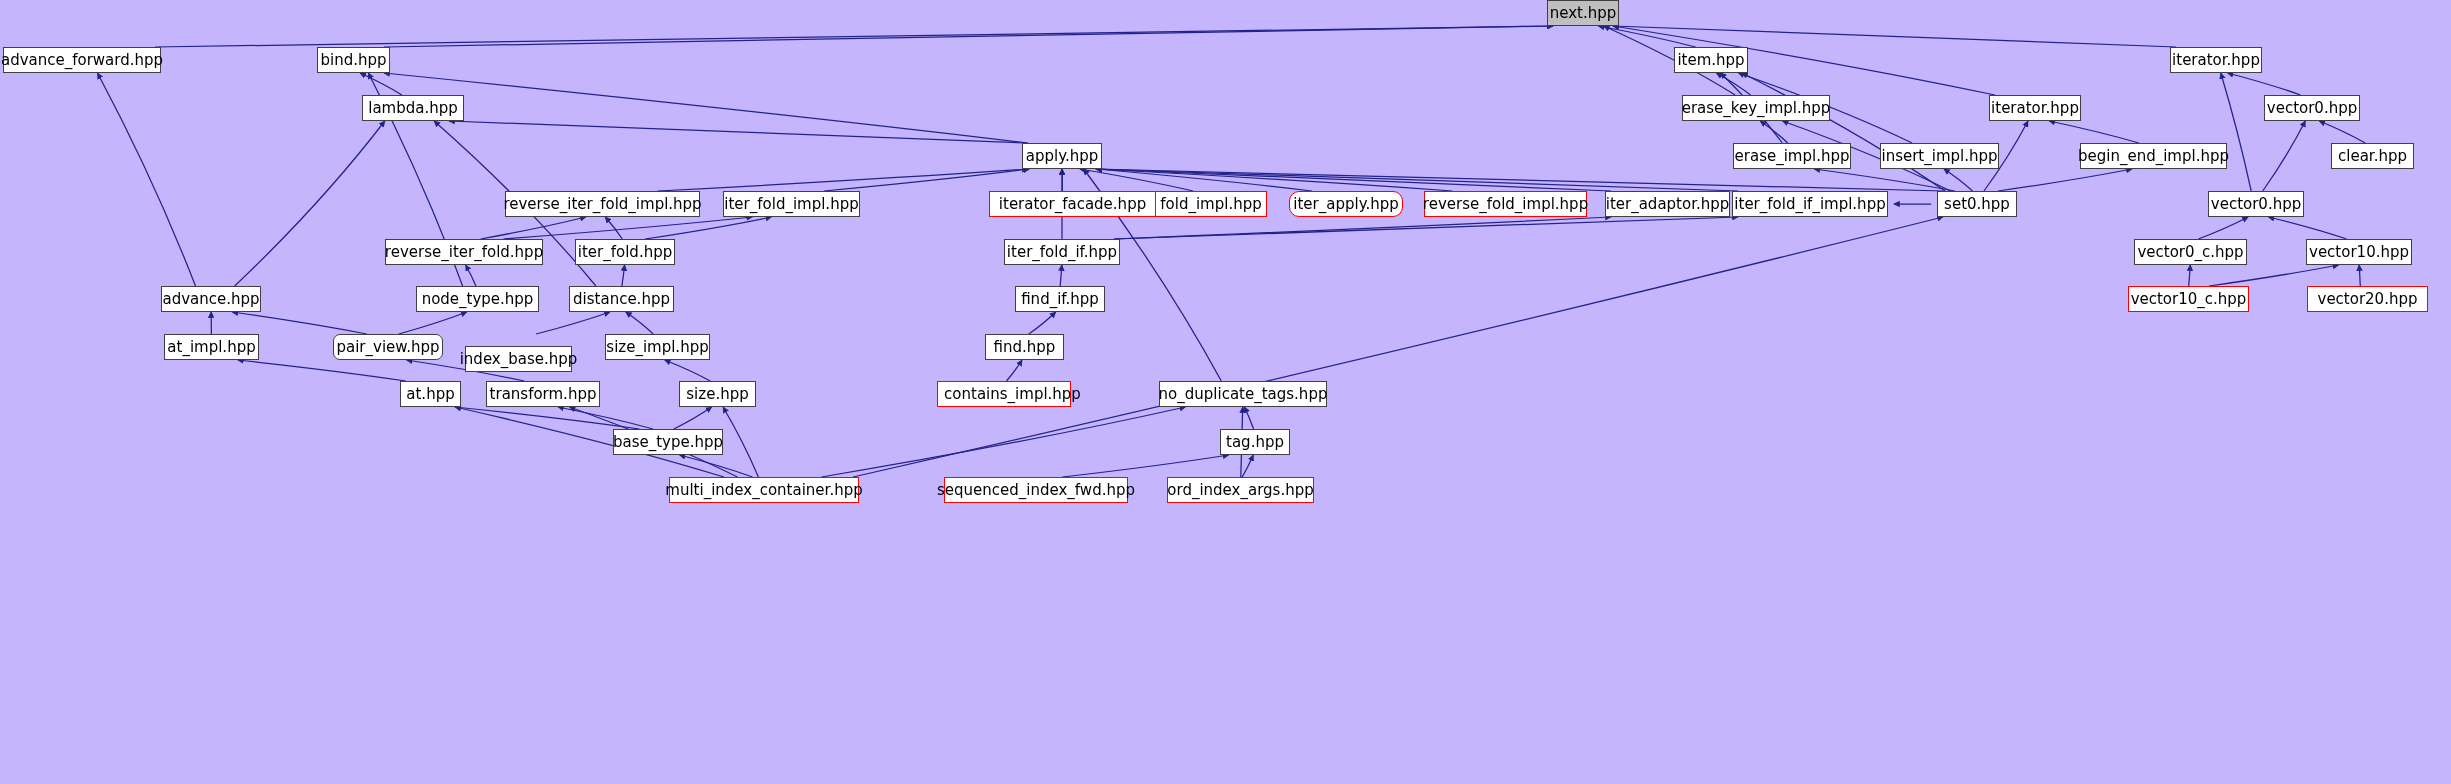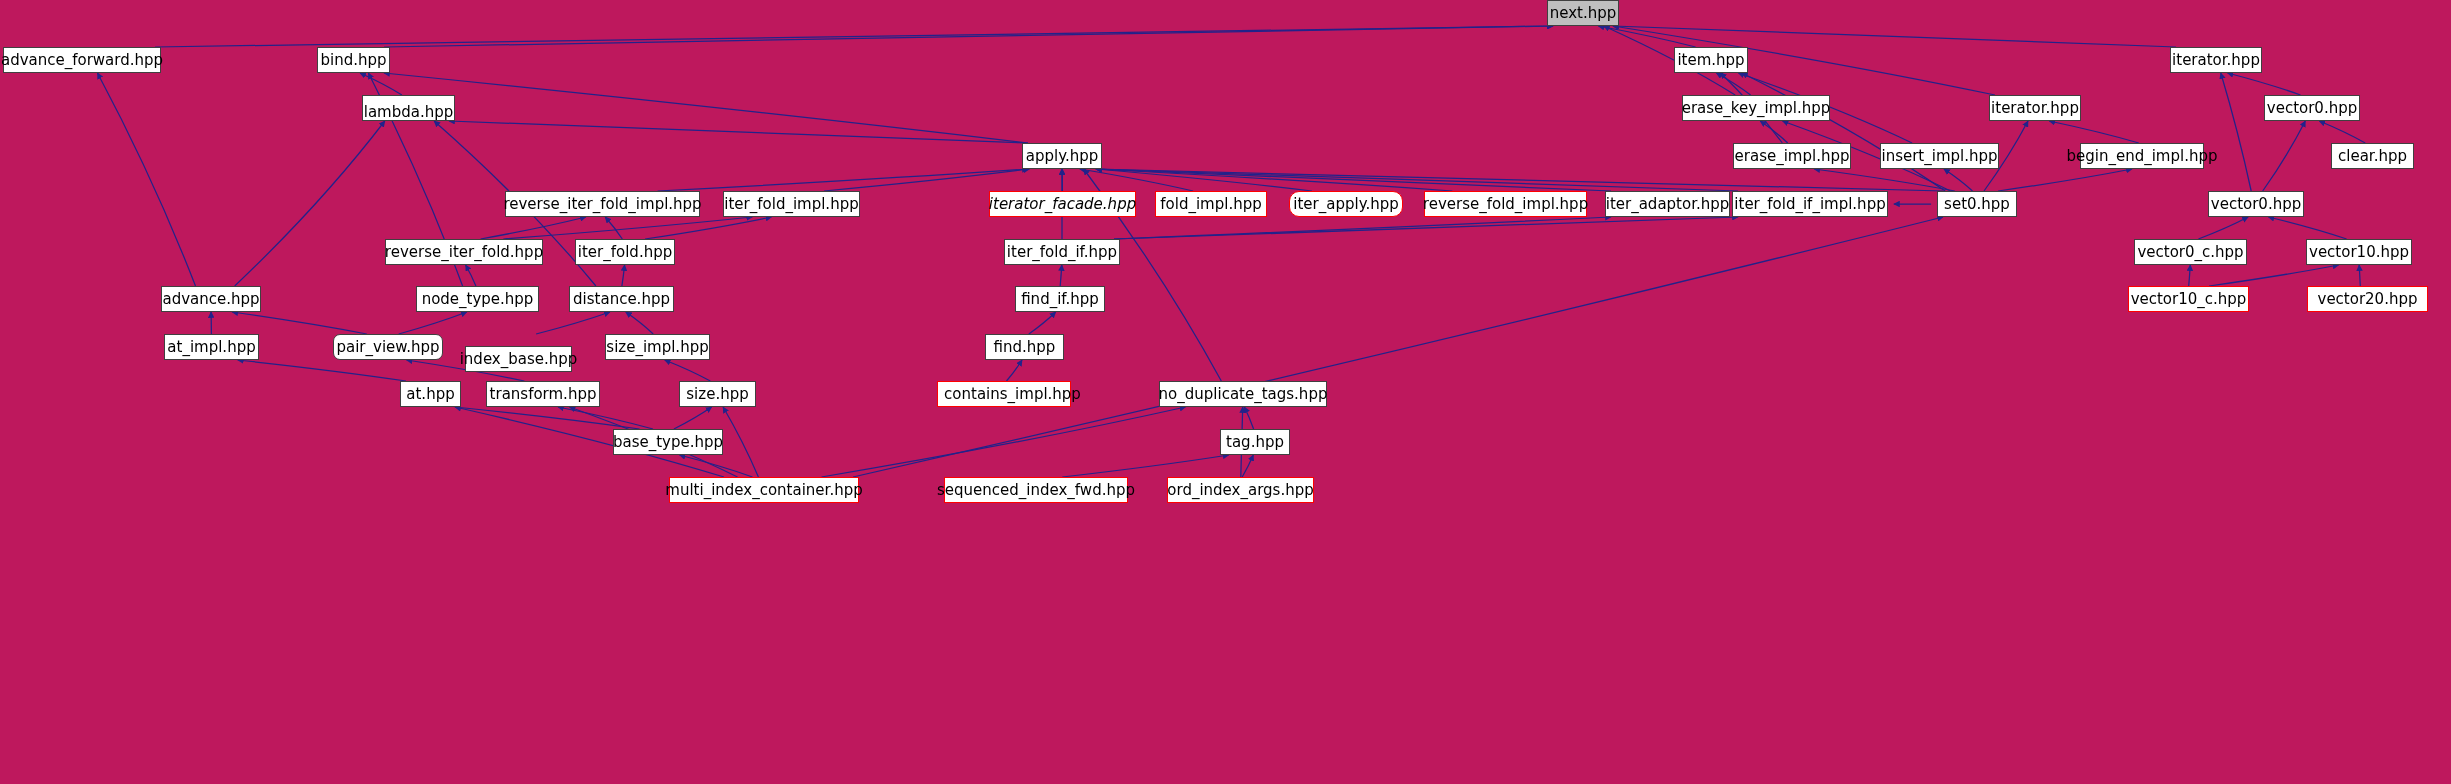--- a/index.html
+++ b/index.html
@@ -1,20 +1,20 @@
 <!DOCTYPE html>
 <html><head>
 <meta charset="utf-8">
 <style>
   html,body{margin:0;padding:0;background:#ffffff;}
   #canvas{
     position:relative;
     width:2451px;
     height:784px;
-    background:#be185d;
+    background:#c4b5fd;
     font-family:"DejaVu Sans","Liberation Sans",sans-serif;
     overflow:hidden;
   }
   #edges{position:absolute;left:0;top:0;width:2451px;height:784px;}
   .node{
     position:absolute;
     box-sizing:border-box;
     display:flex;
     align-items:center;
     justify-content:center;
@@ -130,54 +130,54 @@
       </div>
       <div class="node" style="left: 317px; top: 47px; width: 73px;">
         <span>bind.hpp</span>
       </div>
       <div class="node" style="left: 1674px; top: 47px; width: 74px;">
         <span>item.hpp</span>
       </div>
       <div class="node" style="left: 2170px; top: 47px; width: 92px;">
         <span>iterator.hpp</span>
       </div>
-      <div class="node" style="left: 362px; top: 95px; width: 93px; align-items: flex-end;">
+      <div class="node" style="left: 362px; top: 95px; width: 102px;">
         <span>lambda.hpp</span>
       </div>
       <div class="node" style="left: 1682px; top: 95px; width: 148px;">
         <span>erase_key_impl.hpp</span>
       </div>
       <div class="node" style="left: 1989px; top: 95px; width: 92px;">
         <span>iterator.hpp</span>
       </div>
       <div class="node" style="left: 2264px; top: 95px; width: 96px;">
         <span>vector0.hpp</span>
       </div>
       <div class="node" style="left: 1022px; top: 143px; width: 80px;">
         <span>apply.hpp</span>
       </div>
       <div class="node" style="left: 1733px; top: 143px; width: 118px;">
         <span>erase_impl.hpp</span>
       </div>
       <div class="node" style="left: 1880px; top: 143px; width: 119px;">
         <span>insert_impl.hpp</span>
       </div>
-      <div class="node" style="left: 2080px; top: 143px; width: 124px;">
+      <div class="node" style="left: 2080px; top: 143px; width: 147px;">
         <span>begin_end_impl.hpp</span>
       </div>
       <div class="node" style="left: 2331px; top: 143px; width: 83px;">
         <span>clear.hpp</span>
       </div>
       <div class="node" style="left: 505px; top: 191px; width: 195px;">
         <span>reverse_iter_fold_impl.hpp</span>
       </div>
       <div class="node" style="left: 723px; top: 191px; width: 137px;">
         <span>iter_fold_impl.hpp</span>
       </div>
-      <div class="node red" style="left: 989px; top: 191px; width: 147px; font-style: italic;">
+      <div class="node red" style="left: 989px; top: 191px; width: 167px;">
         <span>iterator_facade.hpp</span>
       </div>
       <div class="node red" style="left: 1155px; top: 191px; width: 112px;">
         <span>fold_impl.hpp</span>
       </div>
       <div class="node red" style="left: 1289px; top: 191px; width: 114px; border-radius: 10px;">
         <span>iter_apply.hpp</span>
       </div>
       <div class="node red" style="left: 1424px; top: 191px; width: 163px;">
         <span>reverse_fold_impl.hpp</span>

